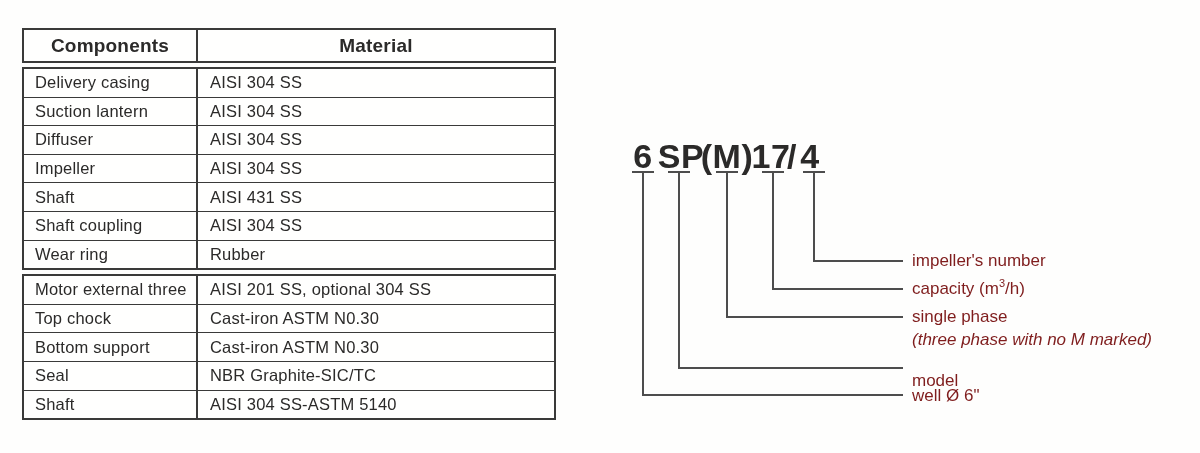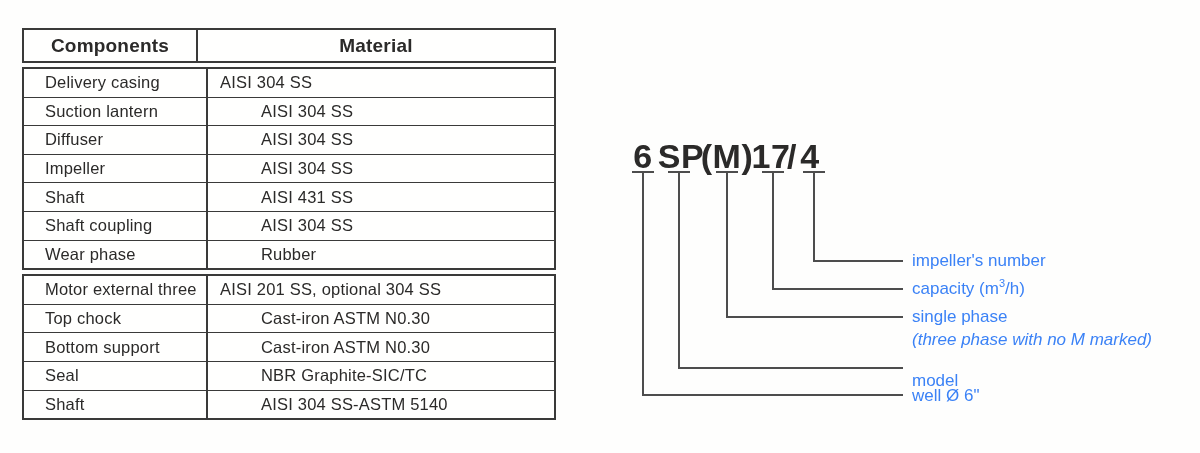--- a/index.html
+++ b/index.html
@@ -47,23 +47,22 @@
     width: 174px;
     flex: none;
     border-right: 2px solid #3a3a39;
     box-sizing: border-box;
   }
   .c2 { flex: 1; }
 
   .t-row {
     display: flex;
     height: 27.6px;
-    padding-left: 10px;
-  }
-  .t-row + .t-row { border-top: 1px solid #3a3a39; gap: 41px; }
+  }
+  .t-row + .t-row { border-top: 1px solid #3a3a39; }
   .t-cell {
     display: flex;
     align-items: center;
     font-size: 16.5px;
     letter-spacing: 0.2px;
     white-space: nowrap;
     overflow: hidden;
   }
   .t-cell.c1 { padding-left: 11px; }
   .t-cell.c2 { padding-left: 12px; text-align: right; }
@@ -82,21 +81,21 @@
   #leader-svg {
     position: absolute;
     left: 0;
     top: 0;
     pointer-events: none;
   }
   .legend-label {
     position: absolute;
     left: 912px;
     font-size: 17px;
-    color: #3b82f6;
+    color: #7f1d1d;
     white-space: nowrap;
     line-height: 22px;
   }
   .legend-label sup {
     font-size: 11px;
     vertical-align: super;
     line-height: 0;
   }
 </style>
 </head>
@@ -132,21 +131,21 @@
       </div>
       <div class="t-row">
         <div class="t-cell c1">Shaft</div>
         <div class="t-cell c2">AISI 431 SS</div>
       </div>
       <div class="t-row">
         <div class="t-cell c1">Shaft coupling</div>
         <div class="t-cell c2">AISI 304 SS</div>
       </div>
       <div class="t-row">
-        <div class="t-cell c1">Wear phase</div>
+        <div class="t-cell c1">Wear ring</div>
         <div class="t-cell c2">Rubber</div>
       </div>
     </div>
 
     <div class="tbl-box gap">
       <div class="t-row">
         <div class="t-cell c1">Motor external three</div>
         <div class="t-cell c2">AISI 201 SS, optional 304 SS</div>
       </div>
       <div class="t-row">

